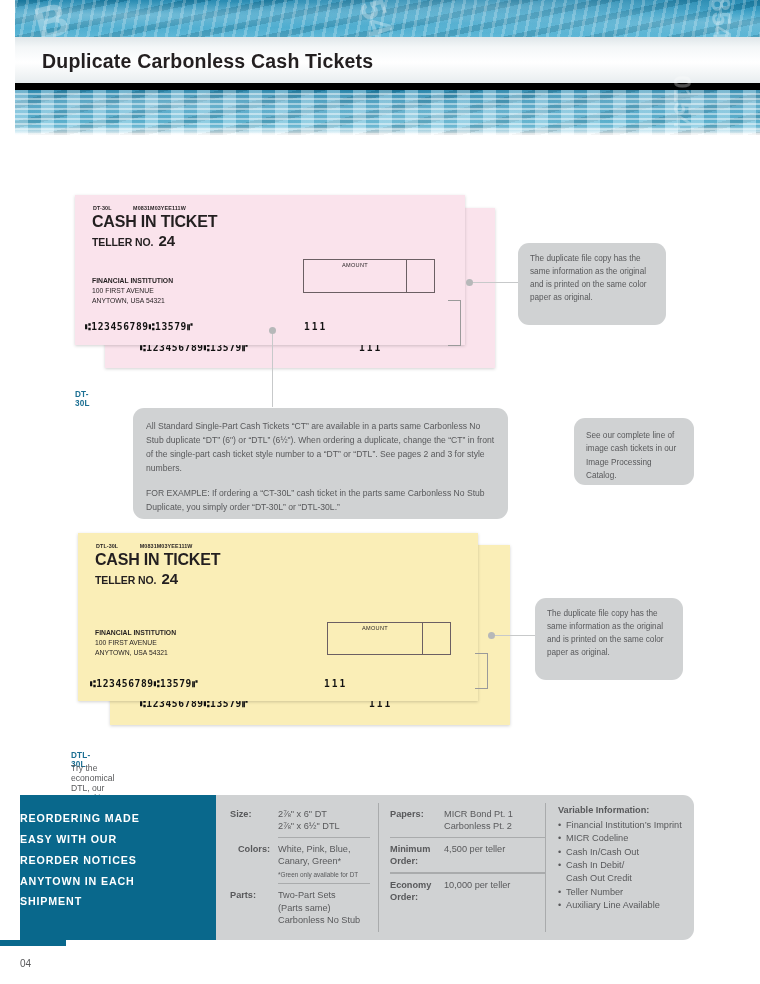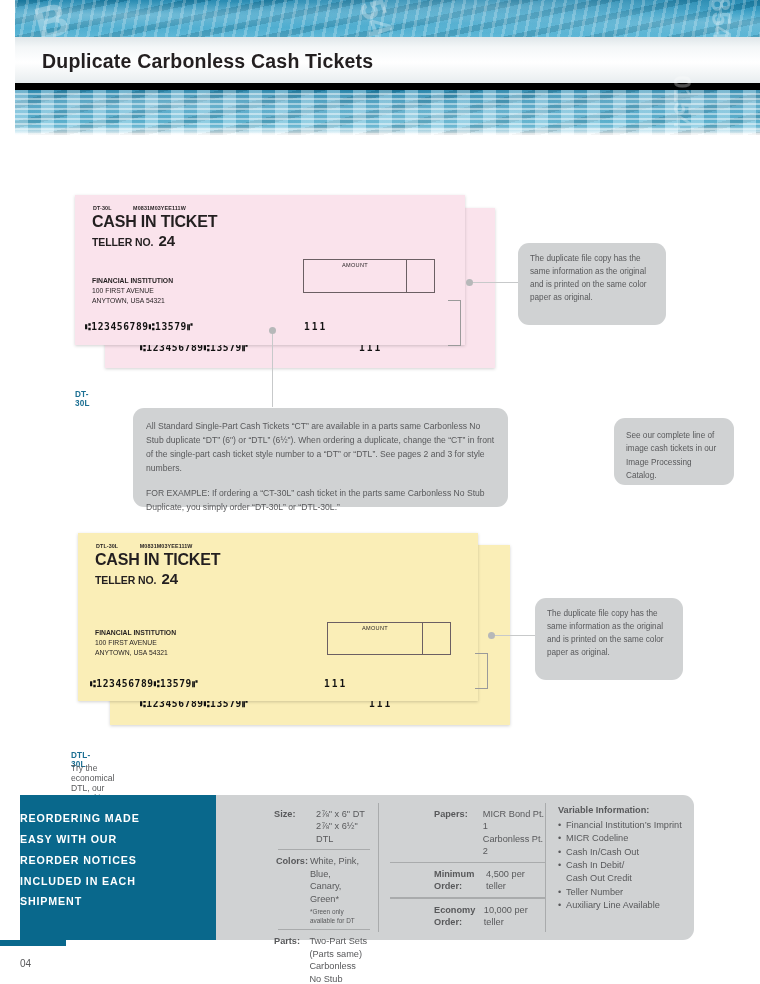--- a/index.html
+++ b/index.html
@@ -105,21 +105,21 @@
     position:absolute;left:0;top:0;width:674px;height:145px;
     background:#d0d2d3;border-radius:0 11px 11px 0;
   }
   .spec-teal{
     position:absolute;left:0;top:0;width:196px;height:145px;background:#09688c;
     color:#fff;box-sizing:border-box;padding:13px 16px 0 0;
   }
   .spec-teal div{font-size:10.7px;font-weight:bold;letter-spacing:.85px;line-height:1.95;}
   .spec-col{position:absolute;top:0;box-sizing:border-box;color:#58595b;}
   .spec-row{display:flex;padding:5px 0 4px 0;}
-  .spec-row .k{font-weight:bold;font-size:9.2px;line-height:1.35;margin-left:44px;}
+  .spec-row .k{font-weight:bold;font-size:9.2px;line-height:1.35;}
   .spec-row .v{font-size:9.2px;line-height:1.35;}
   .spec-row .v .note{font-size:6.4px;display:block;margin-top:3px;}
   .divider{height:1px;background:#a9abac;}
   .vrule{position:absolute;width:1px;background:#a9abac;}
   .spec-head{font-weight:bold;font-size:9.2px;margin-bottom:4px;}
   .spec-li{font-size:9.2px;line-height:1.45;display:flex;}
   .spec-li .b{width:8px;flex:none;}
 
   .page-num{position:absolute;left:20px;top:958px;font-size:10px;color:#58595b;}
   .bottom-teal{position:absolute;left:0;top:940px;width:66px;height:6px;background:#09688c;}
@@ -178,27 +178,27 @@
   <div class="leader" style="left:258px;top:329px;width:1px;height:0;z-index:3;"></div>
 
   <div class="callout" style="left:518px;top:243px;width:148px;height:82px;">The duplicate file copy has the same information as the original and is printed on the same color paper as original.</div>
 
   <div class="leader" style="left:272px;top:330px;width:1px;height:77px;background:#c7c9ca;z-index:3;"></div>
   <div class="leader-dot" style="left:269px;top:327px;z-index:4;"></div>
 
   <div class="style-label" style="left:75px;top:390px;">DT-30L</div>
 </div>
 
-<div class="infobox" style="left:133px;top:408px;width:375px;height:99px;">
+<div class="infobox" style="left:133px;top:408px;width:375px;height:111px;">
   <div>All Standard Single-Part Cash Tickets “CT” are available in a parts same Carbonless No Stub duplicate “DT” (6") or “DTL” (6½").  When ordering a duplicate, change the “CT” in front of the single-part cash ticket style number to a “DT” or “DTL”.  See pages 2 and 3 for style numbers.</div>
   <div style="height:11px;"></div>
   <div>FOR EXAMPLE:  If ordering a “CT-30L” cash ticket in the parts same Carbonless No Stub Duplicate, you simply order “DT-30L” or “DTL-30L.”</div>
 </div>
 
-<div class="infobox" style="left:574px;top:418px;width:120px;height:67px;font-size:8.2px;line-height:1.62;padding:11px 12px;margin-left:40px;">See our complete line of image cash tickets in our Image Processing Catalog.</div>
+<div class="infobox" style="left:574px;top:418px;width:120px;height:67px;font-size:8.2px;line-height:1.62;padding:11px 12px;">See our complete line of image cash tickets in our Image Processing Catalog.</div>
 
 <div class="ticket-group">
 
   <div class="ticket ticket-back" style="left:110px;top:545px;width:400px;height:180px;background:#faeeb7;">
     <div class="t-micr" style="left:30px;top:153px;">⑆123456789⑆13579⑈</div>
     <div class="t-micr-aux" style="left:259px;top:153px;">111</div>
   </div>
 
   <div class="ticket ticket-front" style="left:78px;top:533px;width:400px;height:168px;background:#faeeb7;">
     <div class="t-code-row">
@@ -234,21 +234,21 @@
   <div class="style-sub" style="left:71px;top:763px;">Try the economical DTL, our new 6½" option!</div>
 </div>
 
 <div class="spec-panel">
   <div class="spec-grey"></div>
 
   <div class="spec-teal">
     <div>REORDERING MADE</div>
     <div>EASY WITH OUR</div>
     <div>REORDER NOTICES</div>
-    <div>INCLUDED IN EACH</div>
+    <div>ANYTOWN IN EACH</div>
     <div>SHIPMENT</div>
   </div>
 
   <div class="spec-col" style="left:210px;top:8px;width:140px;">
     <div class="spec-row">
       <div class="k" style="width:48px;">Size:</div>
       <div class="v">
         <div>2⅞" x 6" DT</div>
         <div>2⅞" x 6½" DTL</div>
       </div>

